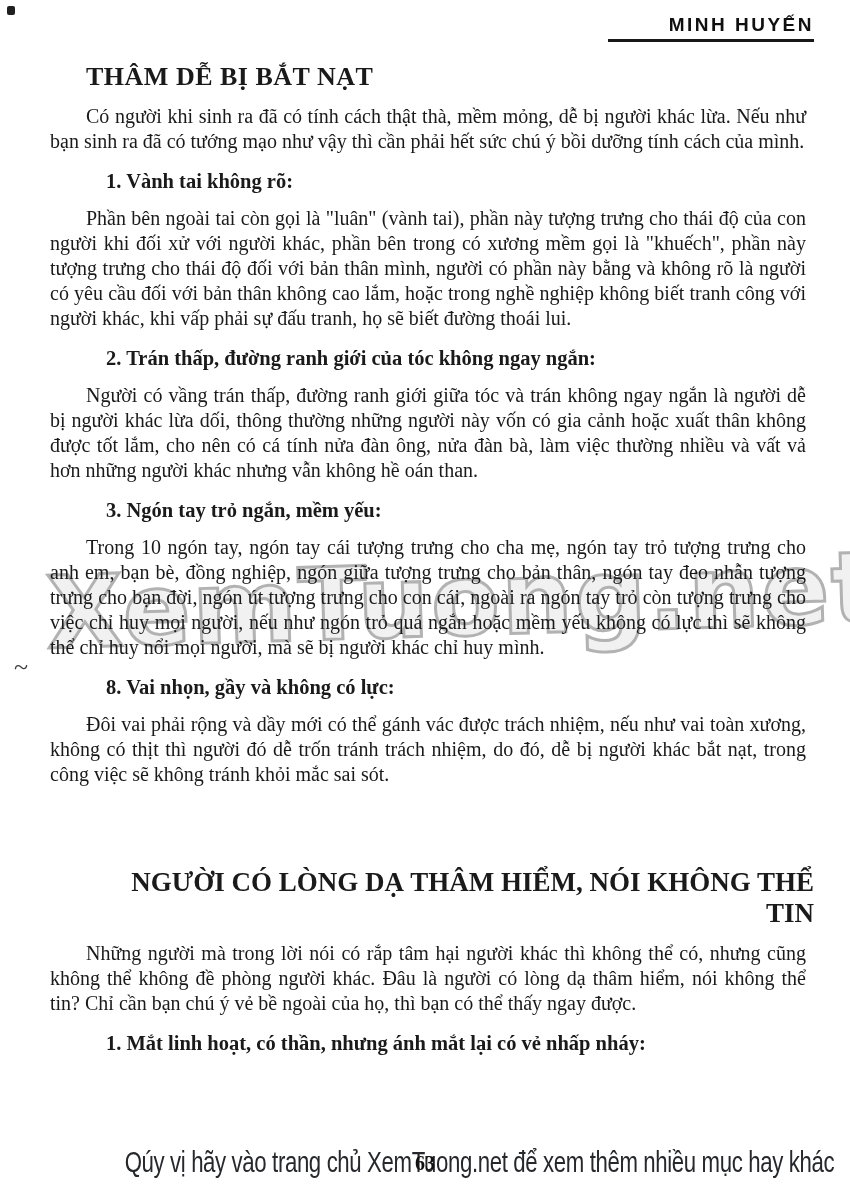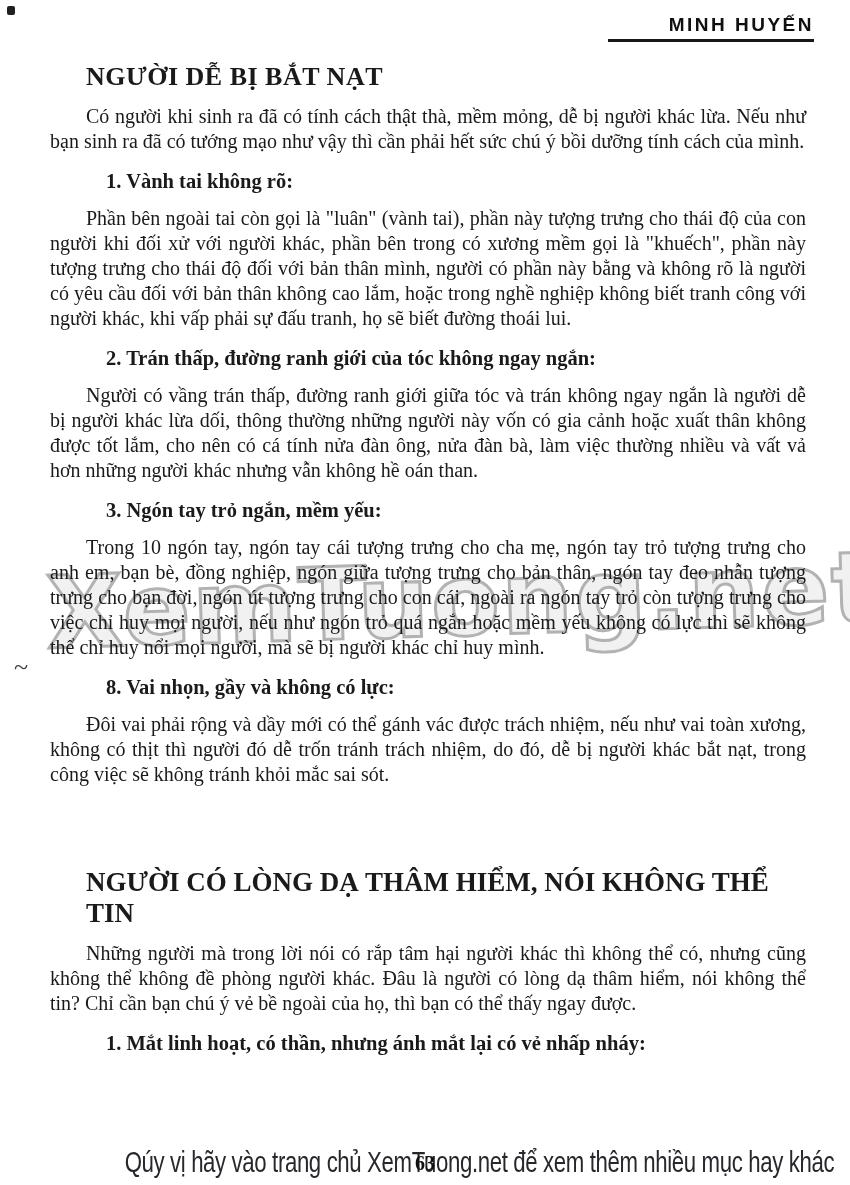--- a/index.html
+++ b/index.html
@@ -40,20 +40,21 @@
     font-size: 26px;
     font-weight: bold;
     margin: 20px 0 0 36px;
     letter-spacing: 0.5px;
     position: relative; z-index: 2;
   }
   .doc-title.second {
     margin-top: 80px;
     font-size: 27px;
     letter-spacing: 0px;
+    text-align: right;
   }
   p.body {
     font-size: 20px;
     line-height: 25px;
     text-align: justify;
     text-indent: 36px;
     margin: 12px 8px 0 0;
     position: relative; z-index: 2;
   }
   h3.item-heading {
@@ -128,21 +129,21 @@
   <div class="corner-speck"></div>
 
   <div class="header">
     <div class="author">MINH HUYẾN</div>
     <div class="header-rule"></div>
   </div>
 
   <div class="watermark">XemTuong.net</div>
   <div class="margin-mark">~</div>
 
-  <h1 class="doc-title">NGƯỜI DỄ BỊ BẮT NẠT</h1>
+  <h1 class="doc-title">THÂM DỄ BỊ BẮT NẠT</h1>
   <p class="body">Có người khi sinh ra đã có tính cách thật thà, mềm mỏng, dễ bị người khác lừa. Nếu như bạn sinh ra đã có tướng mạo như vậy thì cần phải hết sức chú ý bồi dưỡng tính cách của mình.</p>
 
   <h3 class="item-heading">1. Vành tai không rõ:</h3>
   <p class="body">Phần bên ngoài tai còn gọi là "luân" (vành tai), phần này tượng trưng cho thái độ của con người khi đối xử với người khác, phần bên trong có xương mềm gọi là "khuếch", phần này tượng trưng cho thái độ đối với bản thân mình, người có phần này bằng và không rõ là người có yêu cầu đối với bản thân không cao lắm, hoặc trong nghề nghiệp không biết tranh công với người khác, khi vấp phải sự đấu tranh, họ sẽ biết đường thoái lui.</p>
 
   <h3 class="item-heading">2. Trán thấp, đường ranh giới của tóc không ngay ngắn:</h3>
   <p class="body">Người có vầng trán thấp, đường ranh giới giữa tóc và trán không ngay ngắn là người dễ bị người khác lừa dối, thông thường những người này vốn có gia cảnh hoặc xuất thân không được tốt lắm, cho nên có cá tính nửa đàn ông, nửa đàn bà, làm việc thường nhiều và vất vả hơn những người khác nhưng vẫn không hề oán than.</p>
 
   <h3 class="item-heading">3. Ngón tay trỏ ngắn, mềm yếu:</h3>
   <p class="body">Trong 10 ngón tay, ngón tay cái tượng trưng cho cha mẹ, ngón tay trỏ tượng trưng cho anh em, bạn bè, đồng nghiệp, ngón giữa tượng trưng cho bản thân, ngón tay đeo nhẫn tượng trưng cho bạn đời, ngón út tượng trưng cho con cái, ngoài ra ngón tay trỏ còn tượng trưng cho việc chỉ huy mọi người, nếu như ngón trỏ quá ngắn hoặc mềm yếu không có lực thì sẽ không thể chỉ huy nổi mọi người, mà sẽ bị người khác chỉ huy mình.</p>

